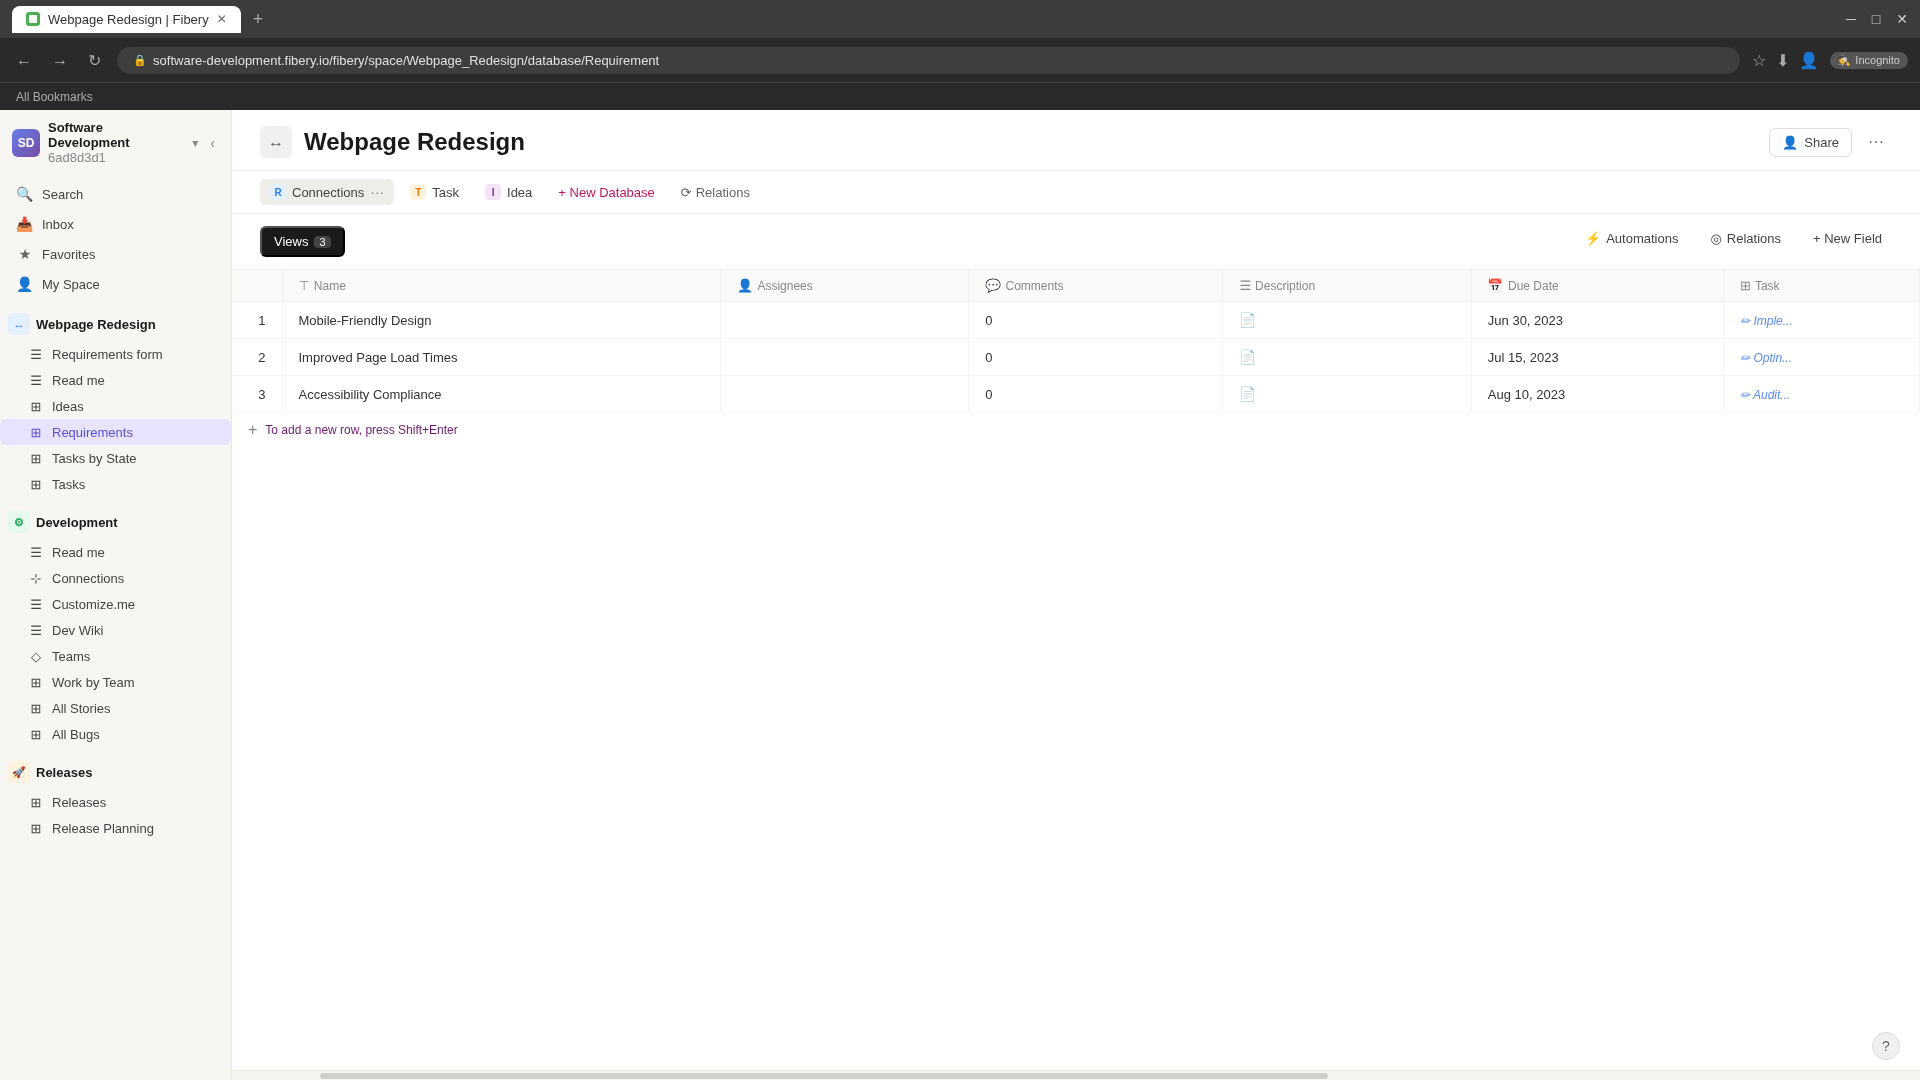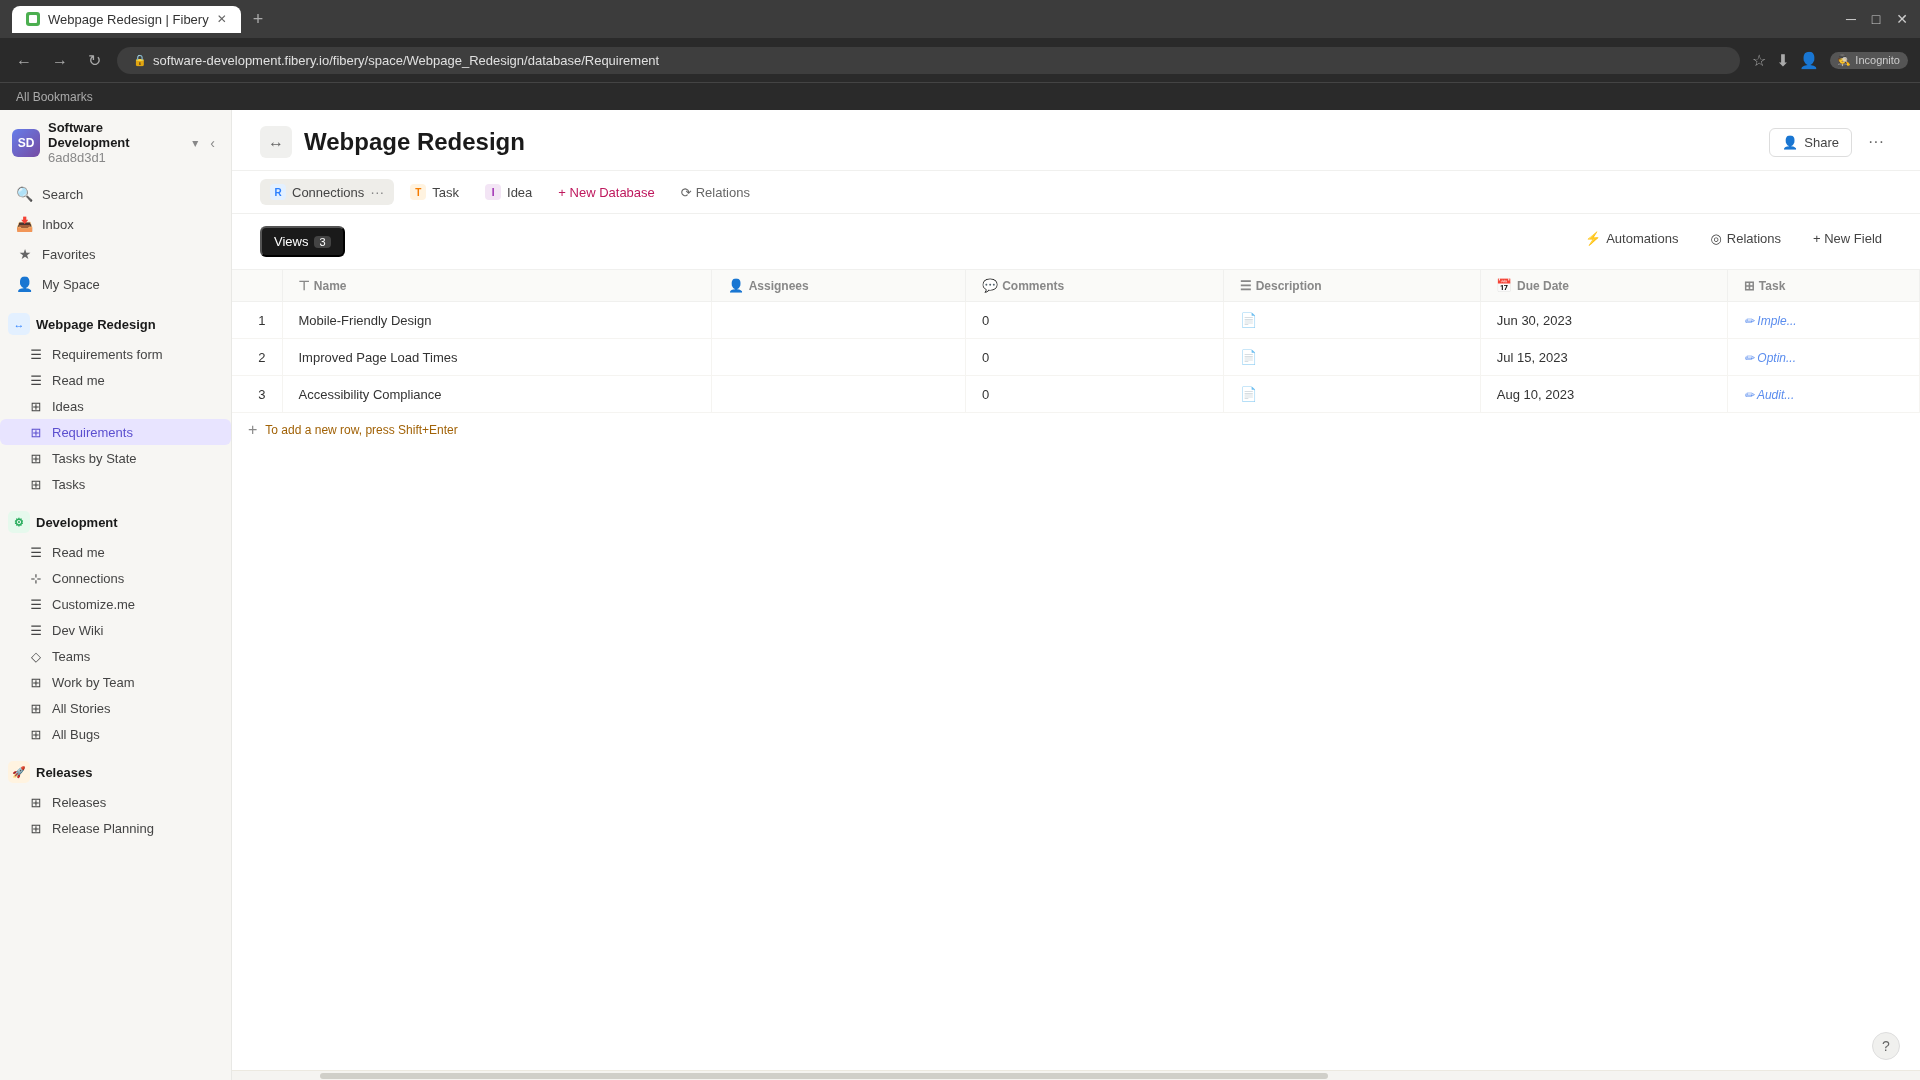--- a/index.html
+++ b/index.html
@@ -79,31 +79,31 @@
     .description-bar { padding: 12px 28px; display: flex; align-items: flex-start; gap: 16px; background: #fff; border-bottom: 1px solid #f0f0ee; }
     .views-btn { background: #1a1a1a; color: #fff; padding: 6px 12px; border-radius: 6px; font-size: 13px; cursor: pointer; display: flex; align-items: center; gap: 6px; flex-shrink: 0; }
     .view-count { background: #444; color: #fff; border-radius: 4px; padding: 0 5px; font-size: 11px; }
     .description-text { flex: 1; font-size: 13px; color: #444; line-height: 1.5; }
     .field-actions { display: flex; align-items: center; gap: 12px; margin-left: auto; flex-shrink: 0; }
     .action-btn { display: flex; align-items: center; gap: 5px; padding: 5px 10px; border-radius: 6px; cursor: pointer; font-size: 13px; color: #444; }
 
     
     .table-container { flex: 1; overflow: auto; }
     .data-table { width: 100%; border-collapse: collapse; }
-    .data-table th { padding: 8px 16px; text-align: left; font-size: 12px; font-weight: 700; color: #888; border-bottom: 1px solid #f0f0ee; border-right: 1px solid #f0f0ee; background: #fafaf8; white-space: nowrap; position: sticky; top: 0; z-index: 2; margin-top: 7px; }
+    .data-table th { padding: 8px 16px; text-align: left; font-size: 12px; font-weight: 400; color: #888; border-bottom: 1px solid #f0f0ee; border-right: 1px solid #f0f0ee; background: #fafaf8; white-space: nowrap; position: sticky; top: 0; z-index: 2; margin-top: 7px; }
     .data-table td { padding: 10px 16px; border-bottom: 1px solid #f5f4f1; border-right: 1px solid #f5f4f1; font-size: 13px; color: #333; vertical-align: middle; }
     .row-num { color: #aaa; font-size: 12px; width: 40px; text-align: right; }
     .name-cell { font-size: 13px; color: #1a1a1a; }
     .comment-count { color: #666; }
     .desc-icon { color: #666; font-size: 14px; }
     .due-date { color: #333; font-size: 13px; margin-left: 12px; }
     .task-text { color: #666; font-size: 12px; font-style: italic; }
     .add-row { padding: 8px 16px; display: flex; align-items: center; gap: 8px; cursor: pointer; color: #888; font-size: 13px; }
     .add-row-icon { color: #888; font-size: 16px; }
-    .add-row-hint { color: #a16207; font-size: 12px; }
+    .add-row-hint { color: #701a75; font-size: 12px; }
 
     .th-icon { font-size: 13px; margin-right: 4px; }
 
     
     .table-scroll-bar { height: 10px; background: #f5f4f1; border-top: 1px solid #ece9e0; display: flex; align-items: center; padding: 0 4px; }
     .scroll-thumb { height: 6px; width: 60%; background: #d0cfc9; border-radius: 3px; margin-left: 5%; }
 
     .help-btn { position: fixed; bottom: 20px; right: 20px; width: 28px; height: 28px; background: #f0f0ee; border-radius: 50%; display: flex; align-items: center; justify-content: center; font-size: 14px; color: #666; cursor: pointer; border: 1px solid #ddd; }
   </style>
 </head>

